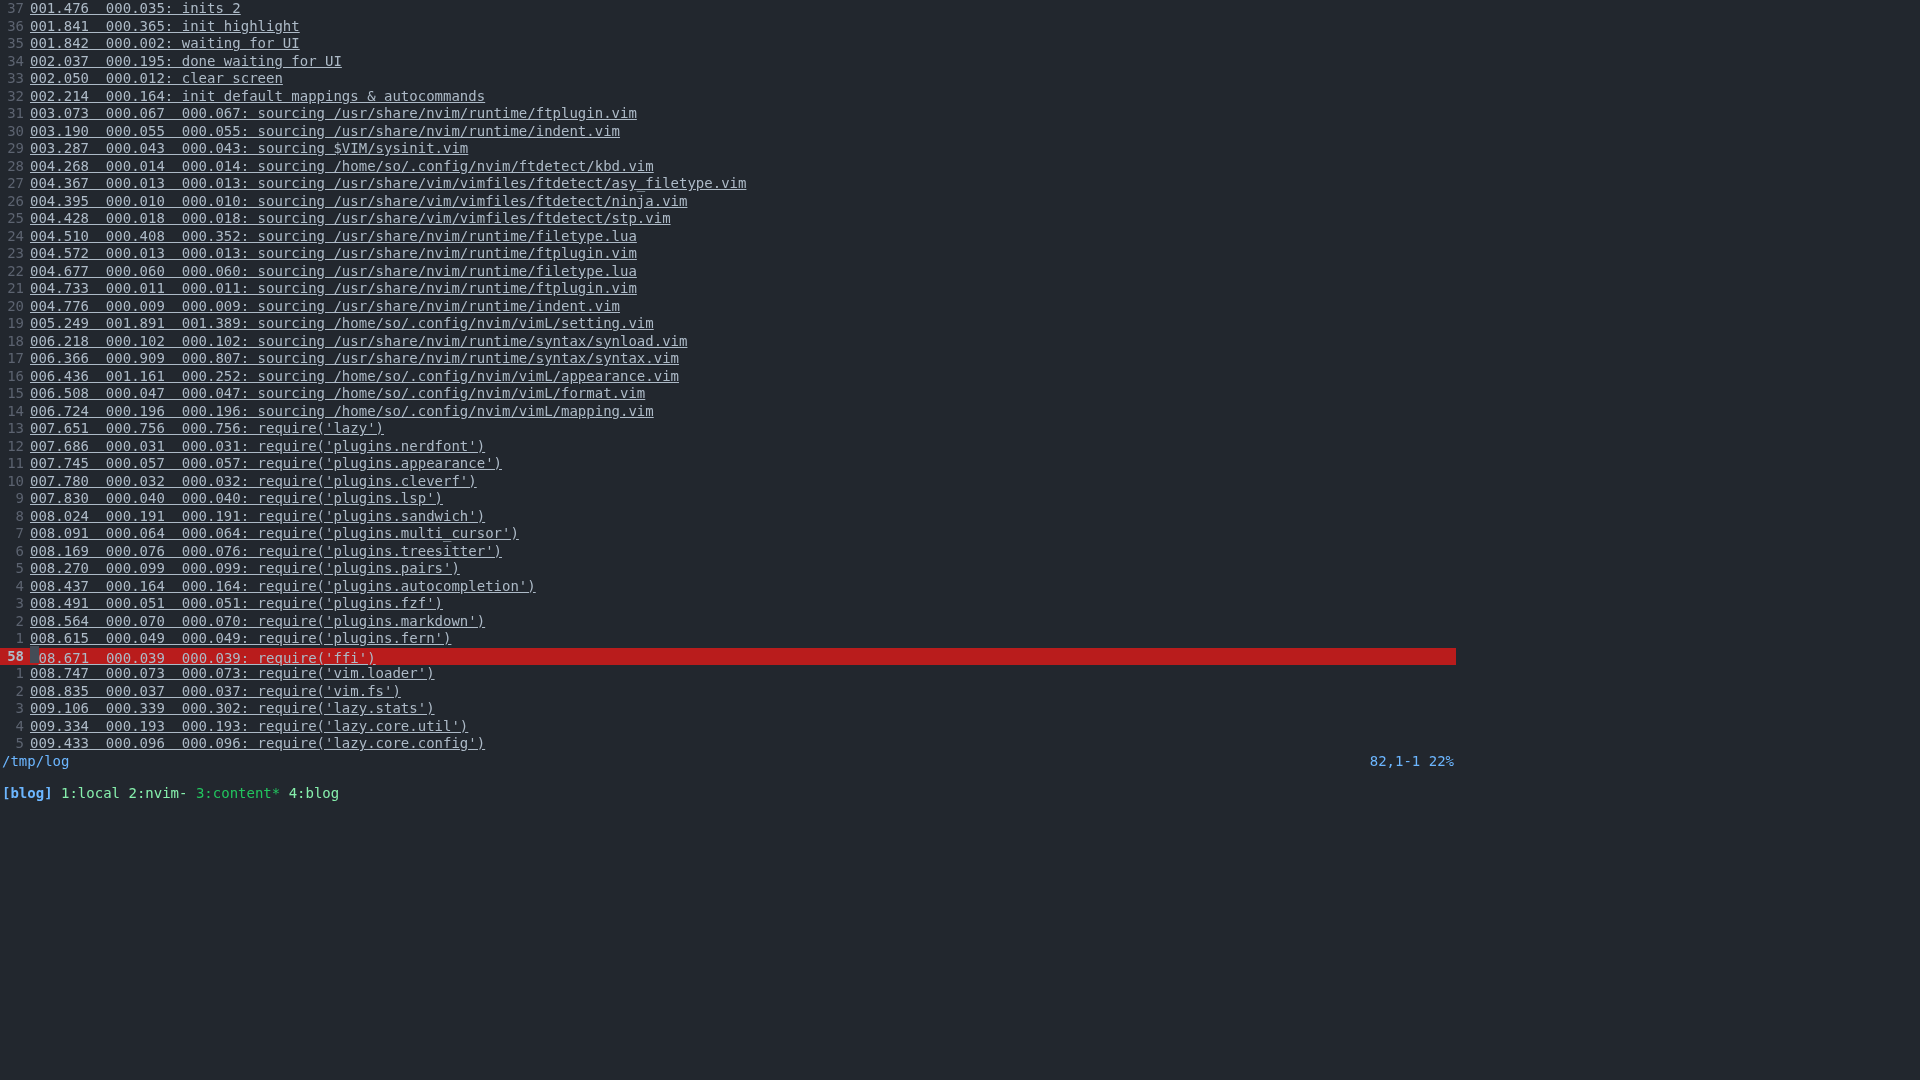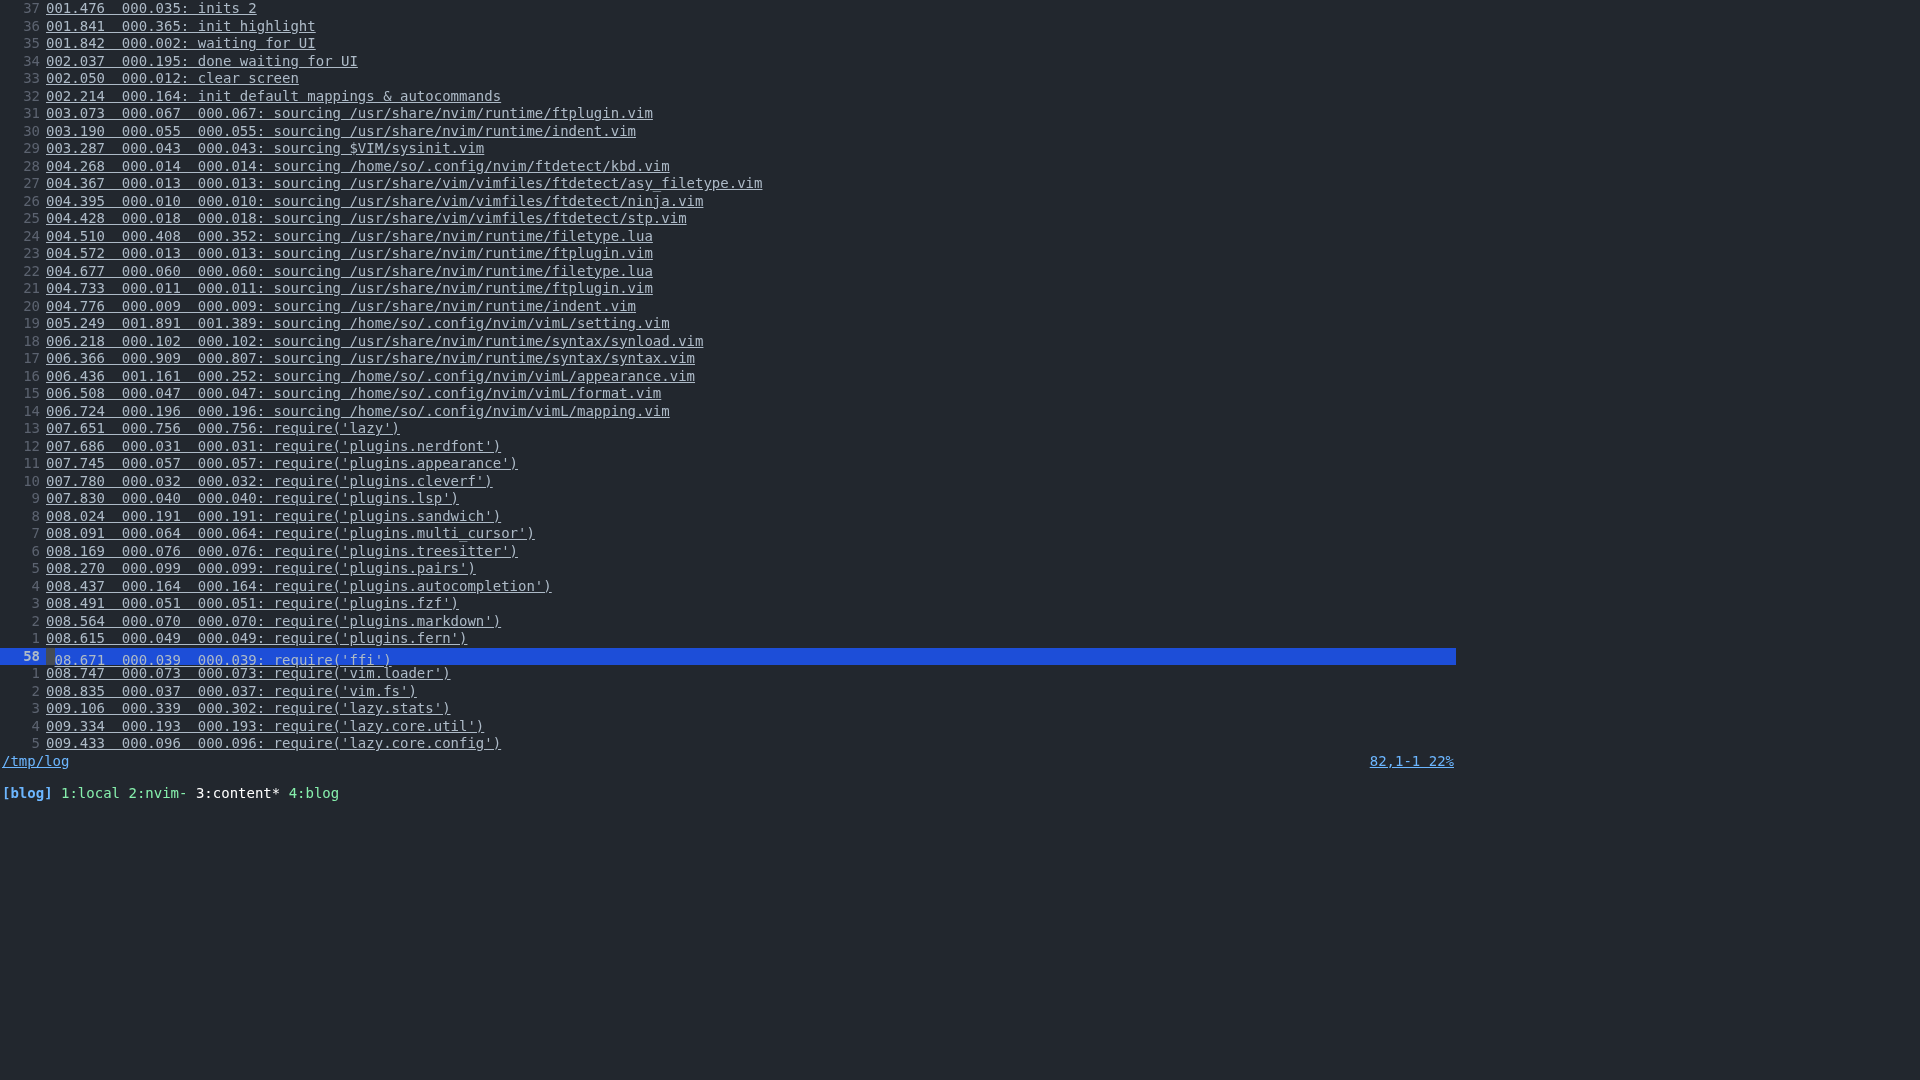--- a/index.html
+++ b/index.html
@@ -15,60 +15,60 @@
   }
   .editor {
     position: relative;
     white-space: pre;
   }
   .line {
     display: flex;
     height: 17.5px;
   }
   .gutter {
-    width: 46px;
+    width: 30px;
     text-align: right;
     color: #5c6370;
     padding-right: 6px;
     flex-shrink: 0;
   }
   .gutter.abs {
     color: #adbac7;
     font-weight: bold;
   }
   .content {
     color: #adbac7;
     flex: 1;
     text-decoration: underline;
   }
   .line.cursor {
-    background: #1d4ed8;
+    background: #b91c1c;
+    align-items: center;
   }
   .line.cursor .content .cursor-cell {
     background: #454c56;
     display: inline-block;
     width: 8.5px;
     height: 17px;
   }
   .statusline {
     display: flex;
     justify-content: space-between;
     height: 17.5px;
     color: #6cb6ff;
     padding: 0 2px;
-    text-decoration: underline;
   }
   .tmux {
     height: 17.5px;
     padding: 0 2px;
     margin-top: 15px;
   }
   .tmux .session { color: #6cb6ff; font-weight: bold; }
   .tmux .win { color: #86efac; }
-  .tmux .win.active { color: #ffffff; margin-top: 40px; }
+  .tmux .win.active { color: #22c55e; margin-top: 40px; }
 </style>
 </head>
 <body>
 
 <div class="editor" id="editor"><div class="line"><span class="gutter">37</span><span class="content">001.476  000.035: inits 2</span></div><div class="line"><span class="gutter">36</span><span class="content">001.841  000.365: init highlight</span></div><div class="line"><span class="gutter">35</span><span class="content">001.842  000.002: waiting for UI</span></div><div class="line"><span class="gutter">34</span><span class="content">002.037  000.195: done waiting for UI</span></div><div class="line"><span class="gutter">33</span><span class="content">002.050  000.012: clear screen</span></div><div class="line"><span class="gutter">32</span><span class="content">002.214  000.164: init default mappings &amp; autocommands</span></div><div class="line"><span class="gutter">31</span><span class="content">003.073  000.067  000.067: sourcing /usr/share/nvim/runtime/ftplugin.vim</span></div><div class="line"><span class="gutter">30</span><span class="content">003.190  000.055  000.055: sourcing /usr/share/nvim/runtime/indent.vim</span></div><div class="line"><span class="gutter">29</span><span class="content">003.287  000.043  000.043: sourcing $VIM/sysinit.vim</span></div><div class="line"><span class="gutter">28</span><span class="content">004.268  000.014  000.014: sourcing /home/so/.config/nvim/ftdetect/kbd.vim</span></div><div class="line"><span class="gutter">27</span><span class="content">004.367  000.013  000.013: sourcing /usr/share/vim/vimfiles/ftdetect/asy_filetype.vim</span></div><div class="line"><span class="gutter">26</span><span class="content">004.395  000.010  000.010: sourcing /usr/share/vim/vimfiles/ftdetect/ninja.vim</span></div><div class="line"><span class="gutter">25</span><span class="content">004.428  000.018  000.018: sourcing /usr/share/vim/vimfiles/ftdetect/stp.vim</span></div><div class="line"><span class="gutter">24</span><span class="content">004.510  000.408  000.352: sourcing /usr/share/nvim/runtime/filetype.lua</span></div><div class="line"><span class="gutter">23</span><span class="content">004.572  000.013  000.013: sourcing /usr/share/nvim/runtime/ftplugin.vim</span></div><div class="line"><span class="gutter">22</span><span class="content">004.677  000.060  000.060: sourcing /usr/share/nvim/runtime/filetype.lua</span></div><div class="line"><span class="gutter">21</span><span class="content">004.733  000.011  000.011: sourcing /usr/share/nvim/runtime/ftplugin.vim</span></div><div class="line"><span class="gutter">20</span><span class="content">004.776  000.009  000.009: sourcing /usr/share/nvim/runtime/indent.vim</span></div><div class="line"><span class="gutter">19</span><span class="content">005.249  001.891  001.389: sourcing /home/so/.config/nvim/vimL/setting.vim</span></div><div class="line"><span class="gutter">18</span><span class="content">006.218  000.102  000.102: sourcing /usr/share/nvim/runtime/syntax/synload.vim</span></div><div class="line"><span class="gutter">17</span><span class="content">006.366  000.909  000.807: sourcing /usr/share/nvim/runtime/syntax/syntax.vim</span></div><div class="line"><span class="gutter">16</span><span class="content">006.436  001.161  000.252: sourcing /home/so/.config/nvim/vimL/appearance.vim</span></div><div class="line"><span class="gutter">15</span><span class="content">006.508  000.047  000.047: sourcing /home/so/.config/nvim/vimL/format.vim</span></div><div class="line"><span class="gutter">14</span><span class="content">006.724  000.196  000.196: sourcing /home/so/.config/nvim/vimL/mapping.vim</span></div><div class="line"><span class="gutter">13</span><span class="content">007.651  000.756  000.756: require('lazy')</span></div><div class="line"><span class="gutter">12</span><span class="content">007.686  000.031  000.031: require('plugins.nerdfont')</span></div><div class="line"><span class="gutter">11</span><span class="content">007.745  000.057  000.057: require('plugins.appearance')</span></div><div class="line"><span class="gutter">10</span><span class="content">007.780  000.032  000.032: require('plugins.cleverf')</span></div><div class="line"><span class="gutter">9</span><span class="content">007.830  000.040  000.040: require('plugins.lsp')</span></div><div class="line"><span class="gutter">8</span><span class="content">008.024  000.191  000.191: require('plugins.sandwich')</span></div><div class="line"><span class="gutter">7</span><span class="content">008.091  000.064  000.064: require('plugins.multi_cursor')</span></div><div class="line"><span class="gutter">6</span><span class="content">008.169  000.076  000.076: require('plugins.treesitter')</span></div><div class="line"><span class="gutter">5</span><span class="content">008.270  000.099  000.099: require('plugins.pairs')</span></div><div class="line"><span class="gutter">4</span><span class="content">008.437  000.164  000.164: require('plugins.autocompletion')</span></div><div class="line"><span class="gutter">3</span><span class="content">008.491  000.051  000.051: require('plugins.fzf')</span></div><div class="line"><span class="gutter">2</span><span class="content">008.564  000.070  000.070: require('plugins.markdown')</span></div><div class="line"><span class="gutter">1</span><span class="content">008.615  000.049  000.049: require('plugins.fern')</span></div><div class="line cursor"><span class="gutter abs">58</span><span class="content"><span class="cursor-cell"></span>08.671  000.039  000.039: require('ffi')</span></div><div class="line"><span class="gutter">1</span><span class="content">008.747  000.073  000.073: require('vim.loader')</span></div><div class="line"><span class="gutter">2</span><span class="content">008.835  000.037  000.037: require('vim.fs')</span></div><div class="line"><span class="gutter">3</span><span class="content">009.106  000.339  000.302: require('lazy.stats')</span></div><div class="line"><span class="gutter">4</span><span class="content">009.334  000.193  000.193: require('lazy.core.util')</span></div><div class="line"><span class="gutter">5</span><span class="content">009.433  000.096  000.096: require('lazy.core.config')</span></div></div>
 
 <div class="statusline">
   <span>/tmp/log</span>
   <span>82,1-1 22%</span>
 </div>

